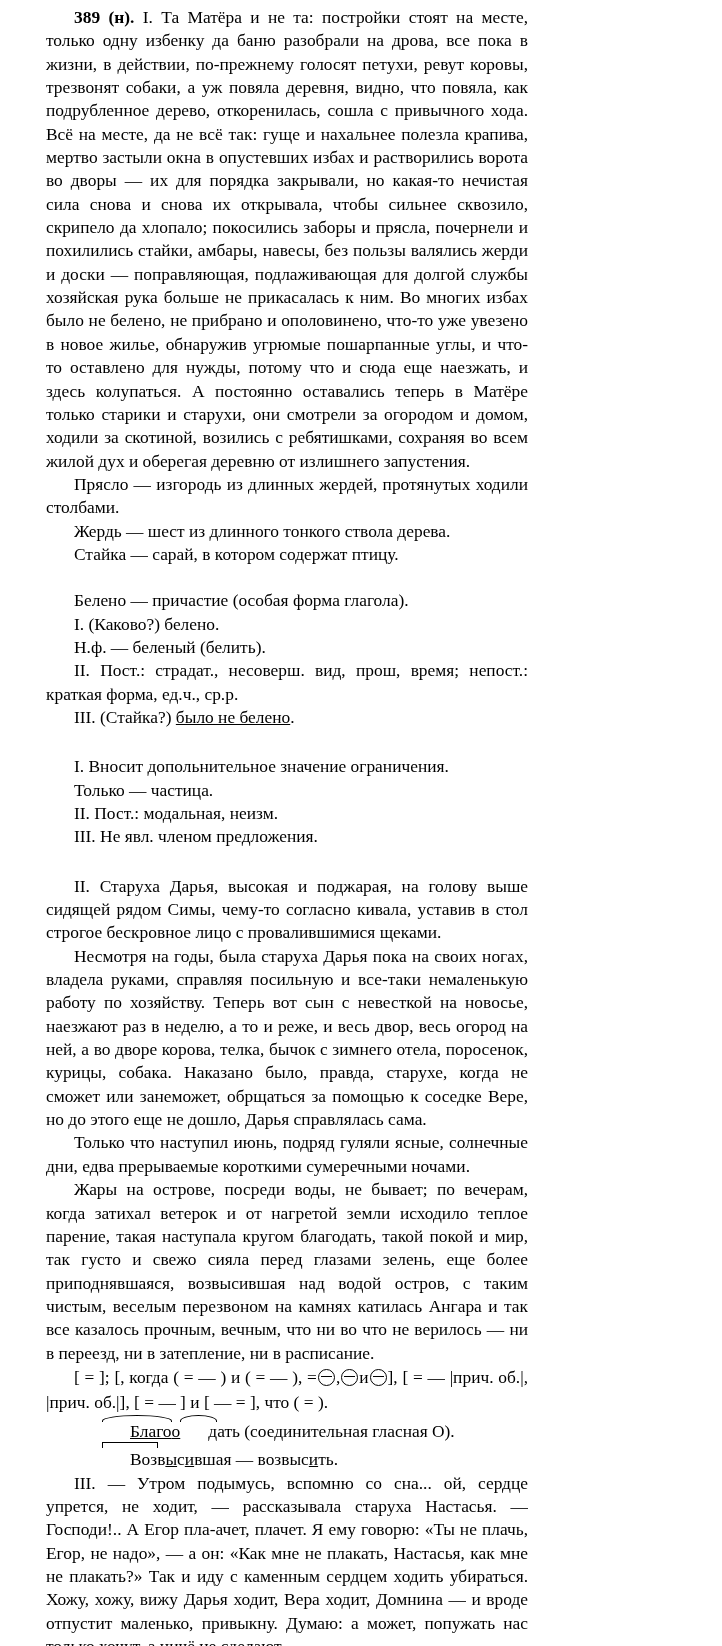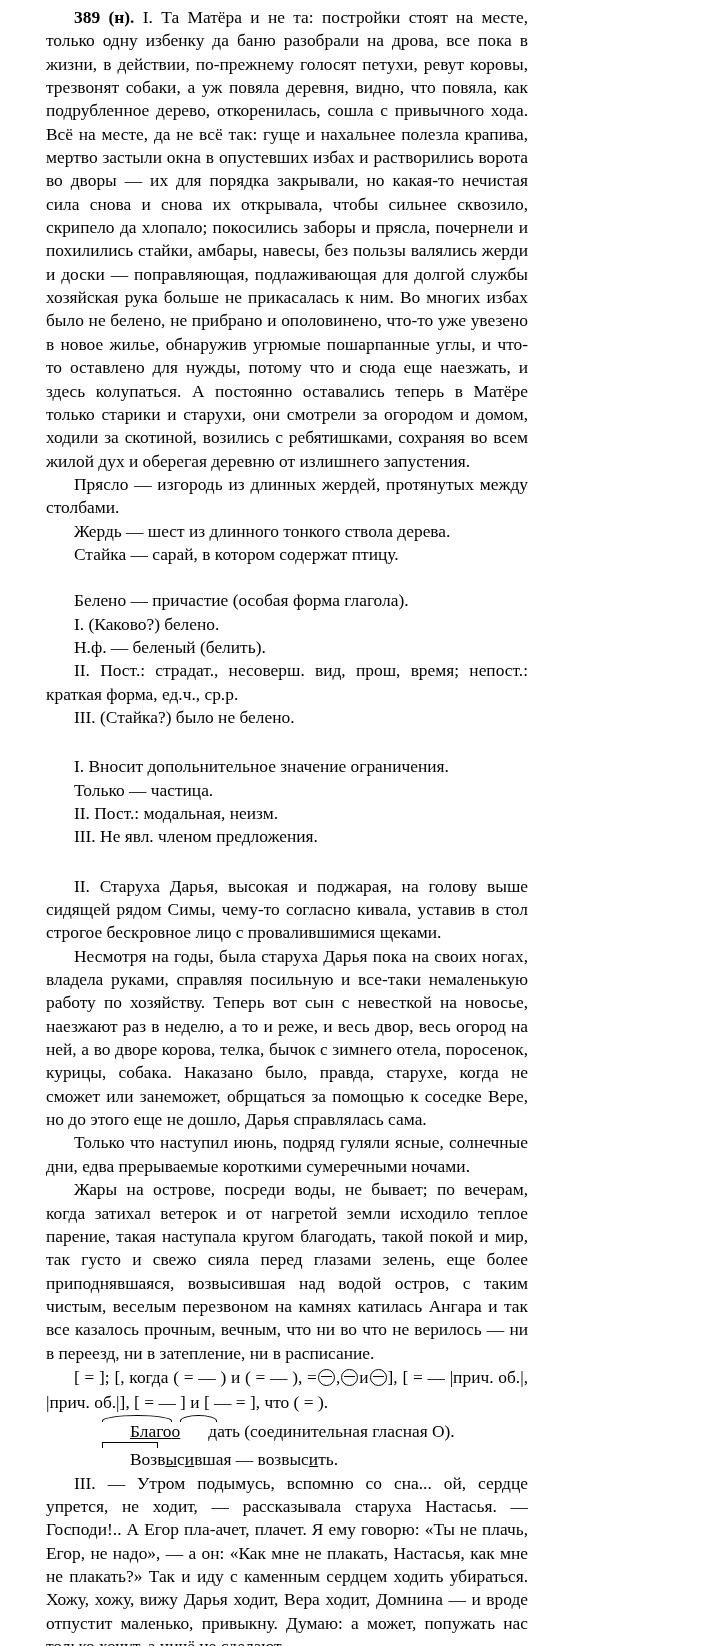--- a/index.html
+++ b/index.html
@@ -27,21 +27,21 @@
     font-size: 17.4px;
     line-height: 23.35px;
     hyphens: manual;
   }
   .indent { text-indent: 28px; }
   .ex-num { font-weight: bold; }
   .gap-sm { height: 5px; }
   .gap-md { height: 18px; }
   .gap-lg { height: 23px; }
   .gap-xl { height: 26px; }
-  .underline { }
+  .underline { text-decoration: underline; }
 
   
   .morph {
     position: relative;
     display: inline-block;
     white-space: nowrap;
   }
   .root-arc {
     position: relative;
     display: inline-block;
@@ -113,21 +113,21 @@
   }
   .dash-line { text-indent: 28px; }
 </style>
 </head>
 <body>
 
 <div class="page">
 
   <p class="para indent"><span class="ex-num">389 (н).</span> <span>I. Та Матёра и не та: постройки стоят на месте, только одну из­бенку да баню разобрали на дрова, все пока в жизни, в действии, по-прежнему голосят петухи, ревут коровы, трезвонят собаки, а уж повяла де­ревня, видно, что повяла, как подрубленное дерево, откоренилась, сошла с привычного хода. Всё на месте, да не всё так: гуще и нахальнее полезла крапива, мертво застыли окна в опустевших избах и растворились ворота во дворы — их для порядка закрывали, но какая-то нечистая сила снова и сно­ва их открывала, чтобы сильнее сквозило, скрипело да хлопало; покосились заборы и прясла, почернели и похилились стайки, амбары, навесы, без пользы валялись жерди и доски — поправляющая, подлаживающая для долгой службы хозяйская рука больше не прикасалась к ним. Во многих из­бах было не белено, не прибрано и ополовинено, что-то уже увезено в новое жилье, обнаружив угрюмые пошарпанные углы, и что-то оставлено для нужды, потому что и сюда еще наезжать, и здесь колупаться. А постоянно оставались теперь в Матёре только старики и старухи, они смотрели за ого­родом и домом, ходили за скотиной, возились с ребятишками, сохраняя во всем жилой дух и оберегая деревню от излишнего запустения.</span></p>
 
-  <p class="para indent">Прясло — изгородь из длинных жердей, протянутых между столбами.</p>
+  <p class="para indent">Прясло — изгородь из длинных жердей, протянутых ходили столбами.</p>
   <p class="para indent">Жердь — шест из длинного тонкого ствола дерева.</p>
   <p class="para indent">Стайка — сарай, в котором содержат птицу.</p>
 
   <div class="gap-lg"></div>
 
   <p class="para indent">Белено — причастие (особая форма глагола).</p>
   <p class="para indent">I. (Каково?) белено.</p>
   <p class="para indent">Н.ф. — беленый (белить).</p>
   <p class="para indent">II. Пост.: страдат., несоверш. вид, прош, время; непост.: краткая форма, ед.ч., ср.р.</p>
   <p class="para indent"><span>III. (Стайка?) </span><span class="underline">было не белено</span><span>.</span></p>

